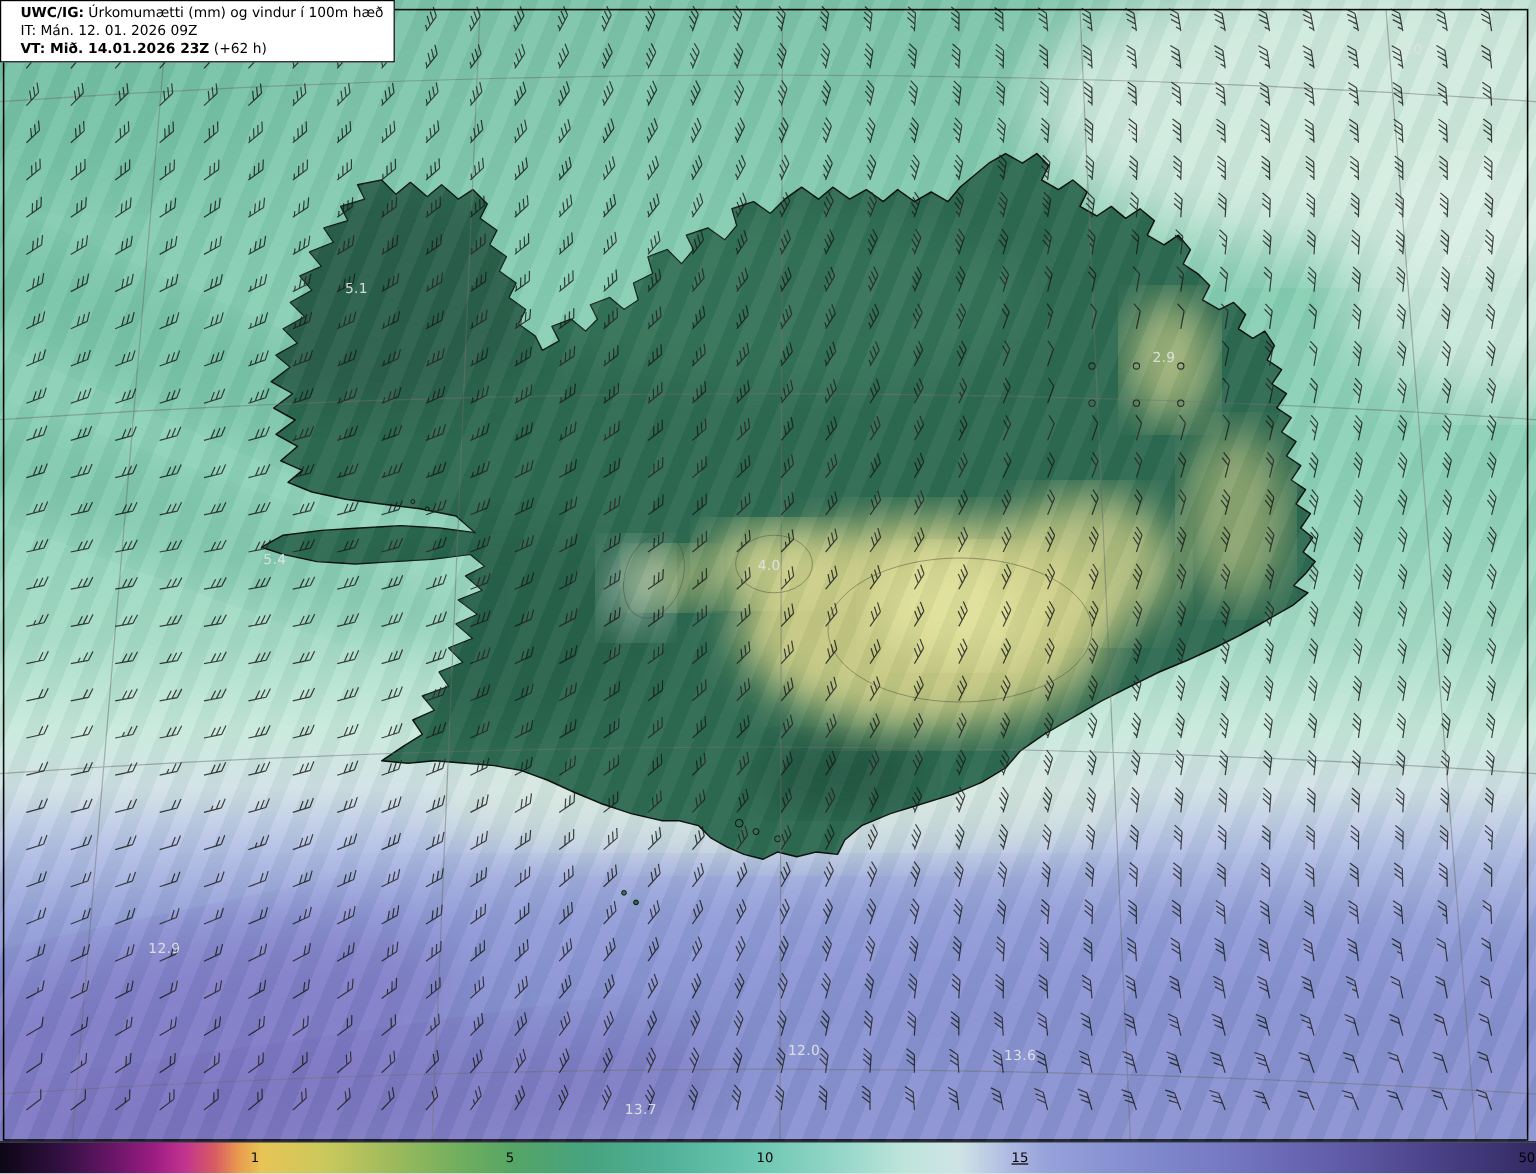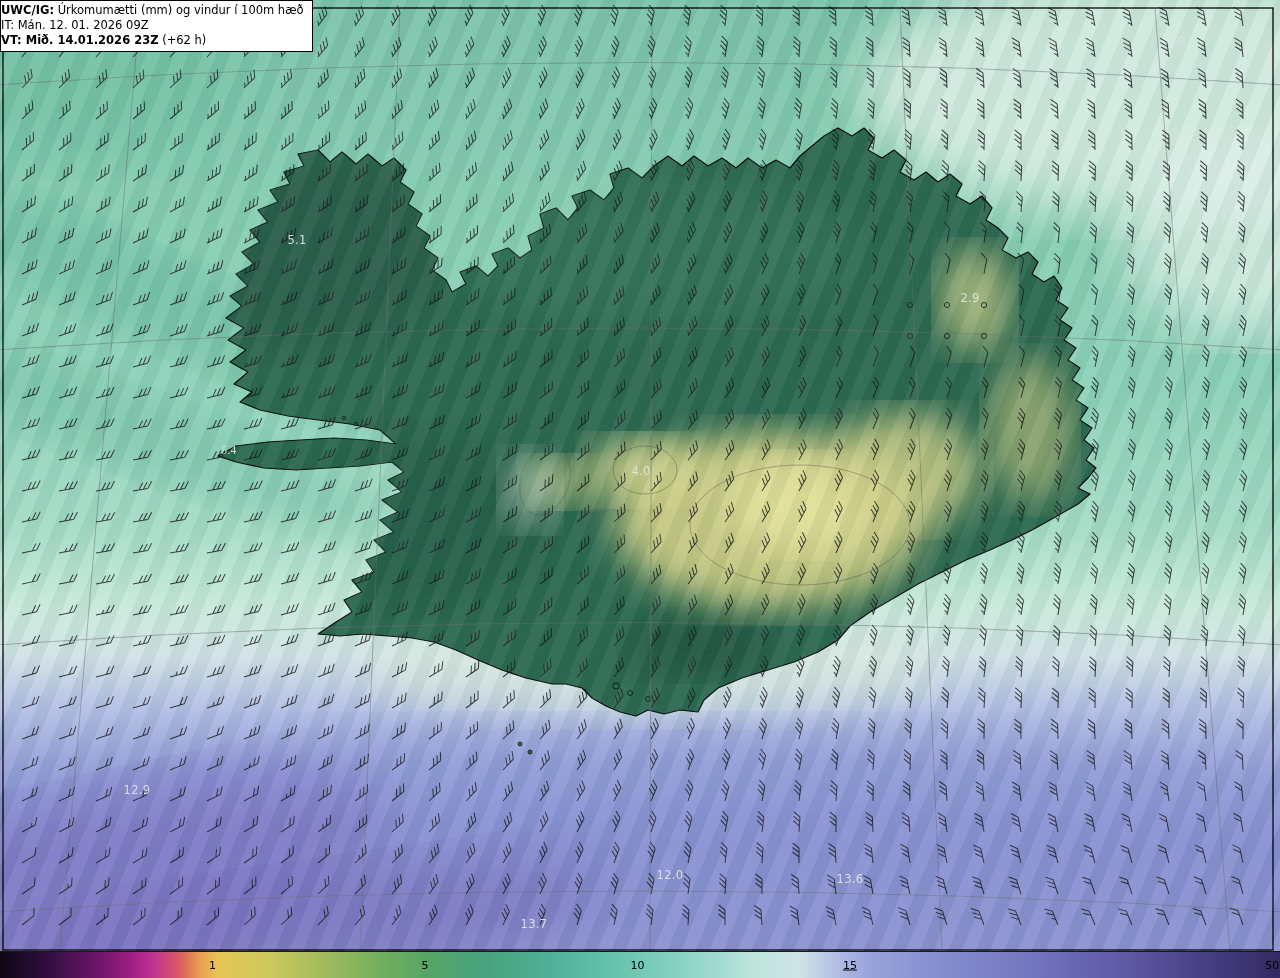--- a/index.html
+++ b/index.html
@@ -5,21 +5,21 @@
   html,body{margin:0;padding:0;background:#ffffff;font-family:"DejaVu Sans","Liberation Sans",sans-serif;}
   #page{position:relative;width:1280px;height:978px;overflow:hidden;background:#8fd2ba;}
   #mapwrap{position:absolute;left:0;top:0;width:1280px;height:952px;}
   #mapwrap svg{display:block;}
   #texture{position:absolute;left:0;top:0;width:1280px;height:952px;pointer-events:none;
     background:repeating-linear-gradient(112deg, rgba(255,255,255,0.045) 0 13px, rgba(0,55,40,0.05) 13px 26px);
     mix-blend-mode:normal;z-index:2;}
   #labels-layer{position:absolute;left:0;top:0;width:1276px;height:952px;z-index:4;pointer-events:none;}
   .vlabel{position:absolute;transform:translate(-50%,-50%);color:#dde3e2;font-size:11.5px;letter-spacing:.3px;opacity:.95;}
   #infobox{position:absolute;top:0;left:0;z-index:6;background:#ffffff;border:1px solid #000;
-    padding:2px 8px 3px 0;font-size:11.5px;line-height:1.3;color:#000;white-space:nowrap;}
+    padding:2px 8px 3px 16px;font-size:11.5px;line-height:1.3;color:#000;white-space:nowrap;}
   #infobox .b{font-weight:bold;}
   #colorbar{position:absolute;left:0;bottom:0;width:1280px;height:26px;z-index:6;border-top:1px solid #1a1a1a;
     background:linear-gradient(90deg,
       #0d0615 0%, #331043 4%, #6b1668 7.5%, #9c1c82 10%, #c23390 12%, #d95b62 14%,
       #e89a4e 15.5%, #e7c455 17%, #ccc95c 21%, #99b95c 26%, #6fae5e 30%, #55a566 33.5%,
       #47a37e 38%, #50b096 43%, #63c1ab 47.5%, #79ccb8 51%, #9cd9cc 55.5%, #bfe5dc 59%,
       #cfe3e6 62.5%, #b1bce3 65.5%, #98a3da 68%, #8a93d3 72%, #7e85ca 76%, #7376bf 80.5%,
       #6967b4 84%, #5b559f 89%, #483f85 94%, #332a62 100%);}
   .cbtick{position:absolute;top:50%;transform:translate(-50%,-50%);font-size:11px;color:#000;}
 </style>
@@ -1131,21 +1131,21 @@
   </div>
 
   <div id="texture"></div>
 
   <div id="labels-layer">
       <span class="vlabel" style="left: 1176px; top: 41px;">6.0</span>
       <span class="vlabel" style="left: 946px; top: 110px;">9.9</span>
       <span class="vlabel" style="left: 1229px; top: 218px;">7.0</span>
       <span class="vlabel" style="left: 297px; top: 240px;">5.1</span>
       <span class="vlabel" style="left: 970px; top: 298px;">2.9</span>
-      <span class="vlabel" style="left: 229px; top: 450px; font-family: Liberation Serif, serif;">5.4</span>
+      <span class="vlabel" style="left: 229px; top: 466px;">5.4</span>
       <span class="vlabel" style="left: 641px; top: 471px;">4.0</span>
       <span class="vlabel" style="left: 137px; top: 790px;">12.9</span>
       <span class="vlabel" style="left: 670px; top: 875px;">12.0</span>
       <span class="vlabel" style="left: 850px; top: 879px;">13.6</span>
       <span class="vlabel" style="left: 534px; top: 924px;">13.7</span>
     </div>
 
   <div id="infobox">
     <div><span class="b">UWC/IG:</span><span> Úrkomumætti (mm) og vindur í 100m hæð</span></div>
     <div>IT: Mán. 12. 01. 2026 09Z</div>

